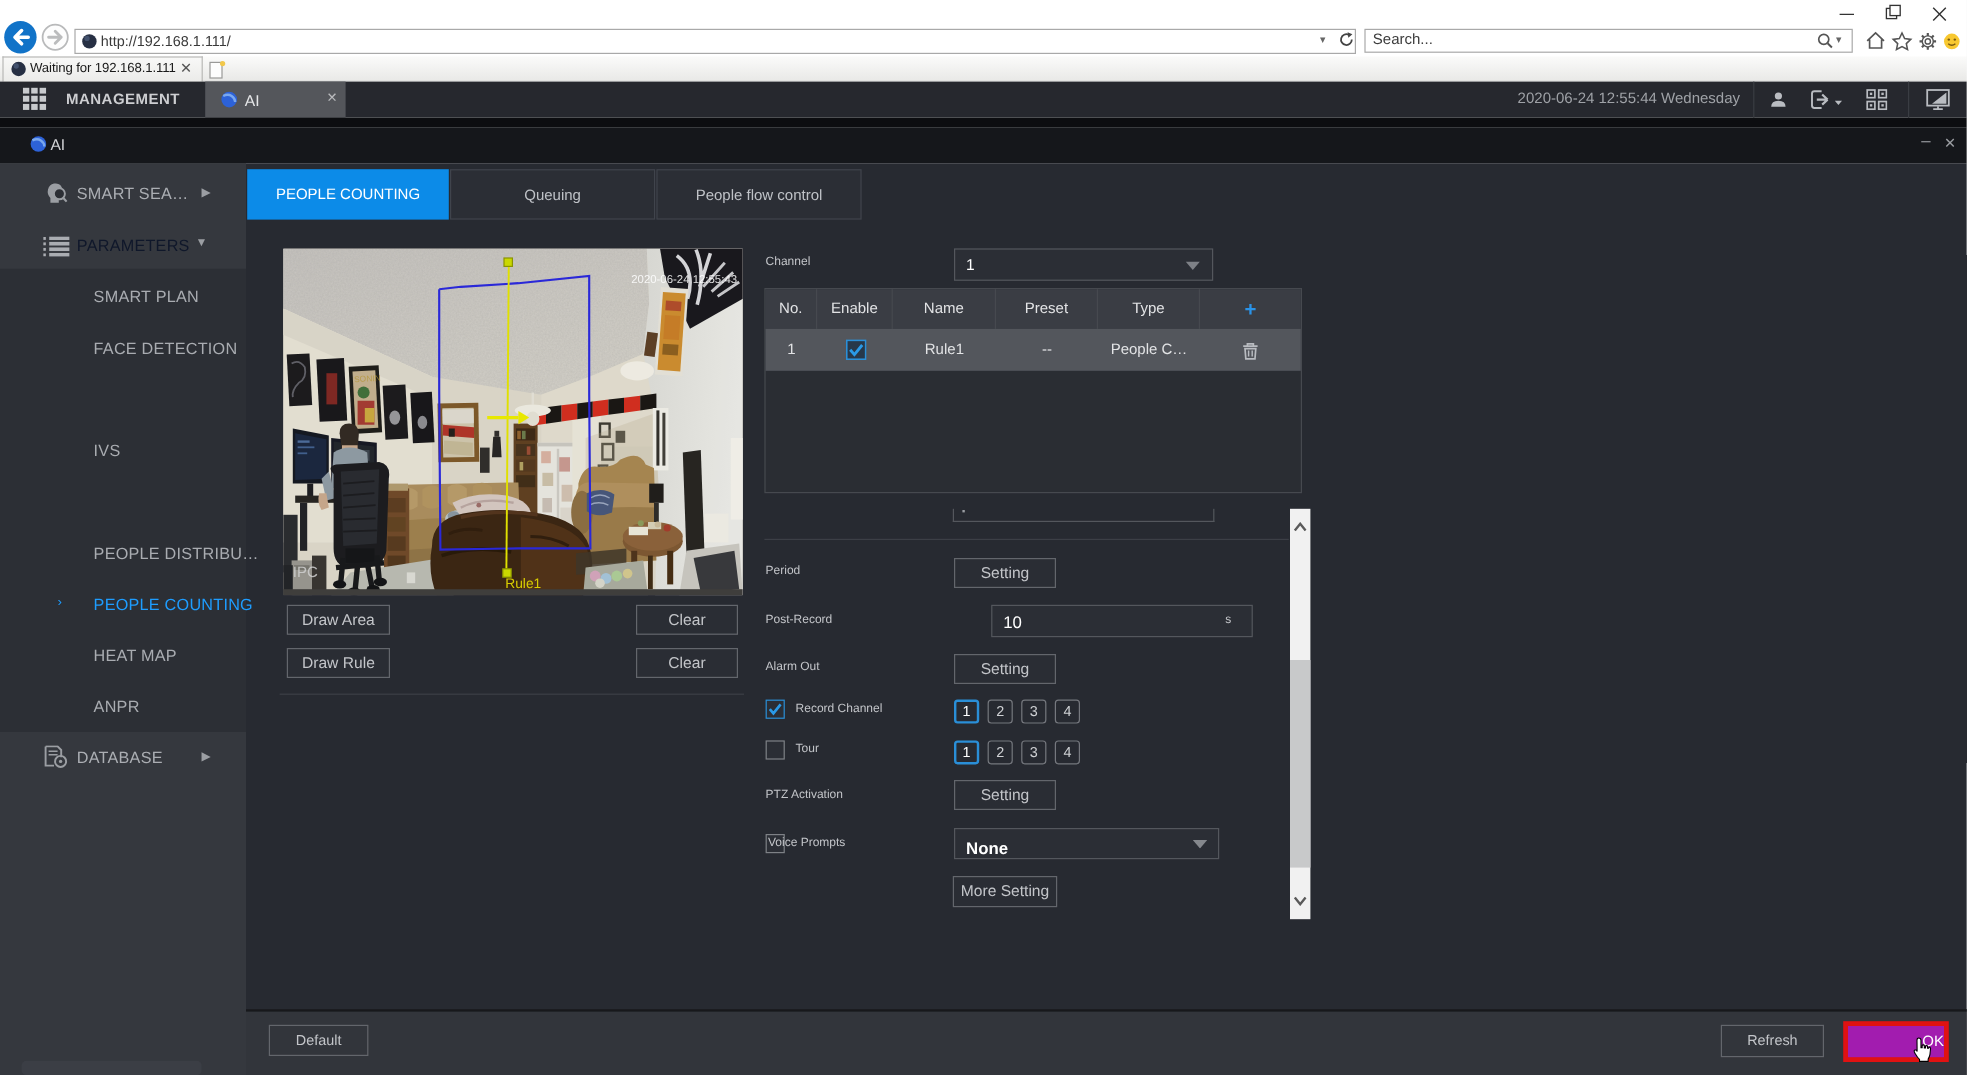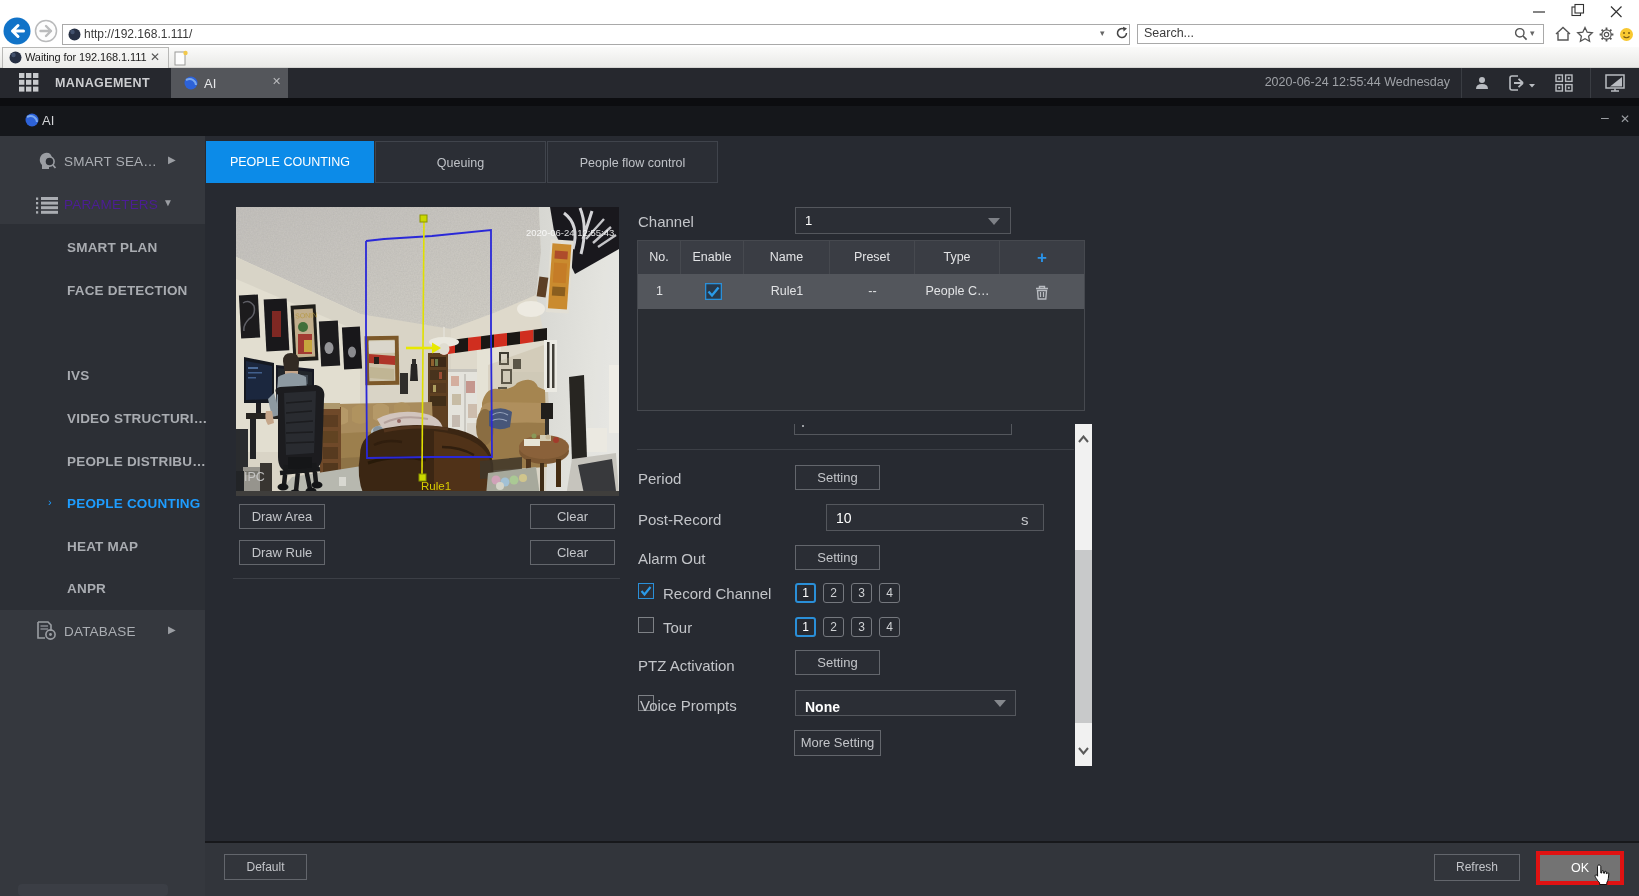--- a/index.html
+++ b/index.html
@@ -27,38 +27,38 @@
   #strip { left:0; top:98px; width:1639px; height:8px; background:#0c0d10; }
   #ai-tab { left:171px; top:68px; width:117px; height:30px; background:#54565b; }
 
   
   #win-title { left:0; top:106px; width:1639px; height:30px; background:#15171b; }
   #win-body { left:0; top:136px; width:1639px; height:760px; background:#272a31; }
 
   
   #sidebar { left:0; top:136px; width:205px; height:760px; background:#35383e; }
   #submenu { left:0; top:224px; width:205px; height:386px; background:#2c2f35; }
-  .side-item { position:absolute; left:67px; height:43px; line-height:43px;
-     font-size:13.5px; color:#a9acb1; letter-spacing:0.2px; white-space:nowrap;font-weight:bold; }
+  .side-item { position:absolute; left:78px; height:43px; line-height:43px;
+     font-size:13.5px; color:#a9acb1; letter-spacing:0.2px; white-space:nowrap; }
   .side-top { position:absolute; left:64px; height:43px; line-height:43px;
      font-size:13.5px; color:#abaeb3; letter-spacing:0.2px; }
 
   
   .ctab { position:absolute; top:141px; height:42px; line-height:42px; text-align:center;
      font-size:12.5px; color:#bfc2c7; background:#2b2e35; border:1px solid #40444c; }
   #ctab1 { left:206px; width:168px; background:#0c8be8; color:#fff; border:none; }
   #ctab2 { left:375px; width:171px; }
   #ctab3 { left:547px; width:171px; }
 
   
   .btn { position:absolute; border:1px solid #63666c; color:#c3c5c9; font-size:13px;
      text-align:center; background:#2a2d34; }
 
   
-  .lbl { position:absolute; color:#c3c5c9; font-size:15px; white-space:nowrap; }
+  .lbl { position:absolute; color:#c3c5c9; font-size:10px; white-space:nowrap; }
   .field { position:absolute; background:#2b2e35; border:1px solid #54575d; color:#fff; }
 
   
   #tbl { left:637px; top:240px; width:448px; height:171px; border:1px solid #46494f;
      background:#2a2d33; }
   #tbl-head { position:absolute; left:0; top:0; width:446px; height:33px; background:#3a3d44; }
   .th { position:absolute; top:0; height:33px; line-height:33px; text-align:center;
      color:#e2e3e5; font-size:12.5px; border-right:1px solid #46494f; }
   #tbl-row { position:absolute; left:0; top:33px; width:446px; height:35px; background:#53565c; }
   .td { position:absolute; top:0; height:35px; line-height:35px; text-align:center;
@@ -230,27 +230,26 @@
       <rect x="0" y="0.5" width="2.2" height="2.4"></rect>
         <rect x="5" y="0" width="17" height="3"></rect>
       <rect x="0" y="5" width="2.2" height="2.4"></rect>
         <rect x="5" y="4.6" width="17" height="3"></rect>
       <rect x="0" y="9.6" width="2.2" height="2.4"></rect>
         <rect x="5" y="9.2" width="17" height="3"></rect>
       <rect x="0" y="14.2" width="2.2" height="2.4"></rect>
         <rect x="5" y="13.8" width="17" height="3"></rect>
     </g>
   </svg>
-  <div class="side-top" style="top:183px;color:#4c1d95">PARAMETERS</div>
+  <div class="side-top" style="top:183px;color:#0f172a">PARAMETERS</div>
   <div class="abs" style="left:163px;top:197px;font-size:10px;color:#9b9ea3">▼</div>
 
   <div class="side-item" style="top:226px">SMART PLAN</div>
   <div class="side-item" style="top:269px">FACE DETECTION</div>
   <div class="side-item" style="top:354px">IVS</div>
-  <div class="side-item" style="top:397px">VIDEO STRUCTURI…</div>
   <div class="side-item" style="top:440px">PEOPLE DISTRIBU…</div>
   <div class="abs" style="left:48px;top:496px;font-size:11px;color:#1e9dff">›</div>
   <div class="side-item" style="top:482px;color:#1e9dff">PEOPLE COUNTING</div>
   <div class="side-item" style="top:525px">HEAT MAP</div>
   <div class="side-item" style="top:567px">ANPR</div>
 
   <svg class="abs" style="left:36px;top:621px;width:22px;height:20px" viewBox="0 0 22 20">
     <path d="M2 1 L12 1 L15 4 L15 10 M2 1 L2 17 L9 17" fill="none" stroke="#9b9ea3" stroke-width="1.6"></path>
     <line x1="4.5" y1="5" x2="12" y2="5" stroke="#9b9ea3" stroke-width="1.2"></line>
     <line x1="4.5" y1="8" x2="12" y2="8" stroke="#9b9ea3" stroke-width="1.2"></line>
@@ -630,18 +629,18 @@
   <svg class="abs" style="left:994px;top:700px;width:12px;height:7px" viewBox="0 0 12 7">
       <path d="M0 0 L12 0 L6 7 Z" fill="#85888d"></path>
     </svg>
 
   <div class="btn" style="left:794px;top:730px;width:87px;height:26px;line-height:24px">More Setting</div>
 
   <div class="abs" id="bottom-bar"></div>
   <div class="btn" style="left:224px;top:854px;width:83px;height:26px;line-height:24px;background:#32353b;font-size:12px">Default</div>
   <div class="btn" style="left:1434px;top:854px;width:86px;height:27px;line-height:25px;background:#32353b;font-size:12px">Refresh</div>
   <div class="abs" style="left:1536px;top:851px;width:88px;height:34px;background:#e01212"></div>
-  <div class="abs" style="left:1540px;top:855px;width:80px;height:26px;background:#737373;color:#fff;font-size:12.5px;text-align:center;line-height:26px">OK</div>
+  <div class="abs" style="left:1540px;top:855px;width:80px;height:26px;background:#a21caf;color:#fff;font-size:12.5px;text-align:right;line-height:26px">OK</div>
   <svg class="abs" style="left:1592px;top:864px;width:19px;height:22px" viewBox="0 0 19 22">
     <path d="M7 1 C8.2 1 8.8 1.8 8.8 2.8 L8.8 9 L9.8 9 L9.8 7.4 C9.8 6.5 11.6 6.5 11.6 7.4 L11.6 9.2 L12.6 9.2 L12.6 8 C12.6 7.1 14.3 7.1 14.3 8 L14.3 9.6 L15.2 9.6 C15.2 9 15.3 8.6 15.9 8.6 C16.5 8.6 16.8 9 16.8 9.8 L16.3 14.6 C16.1 16.2 15.5 17.4 14.8 18.6 L14.8 20.5 L7.6 20.5 L7.6 18.8 C6.4 17.8 5 15.9 4.2 14.4 C3.4 13 2.6 11.8 3.4 11.2 C4.2 10.6 5.1 11.2 5.5 12 L5.6 12.2 L5.5 2.8 C5.5 1.8 5.8 1 7 1 Z" fill="#fff" stroke="#000" stroke-width="0.9"></path>
   </svg>
   <div class="abs" style="left:18px;top:884px;width:150px;height:12px;background:#40434a;opacity:0.55;border-radius:4px"></div>
 </div>
 
 </body></html>

